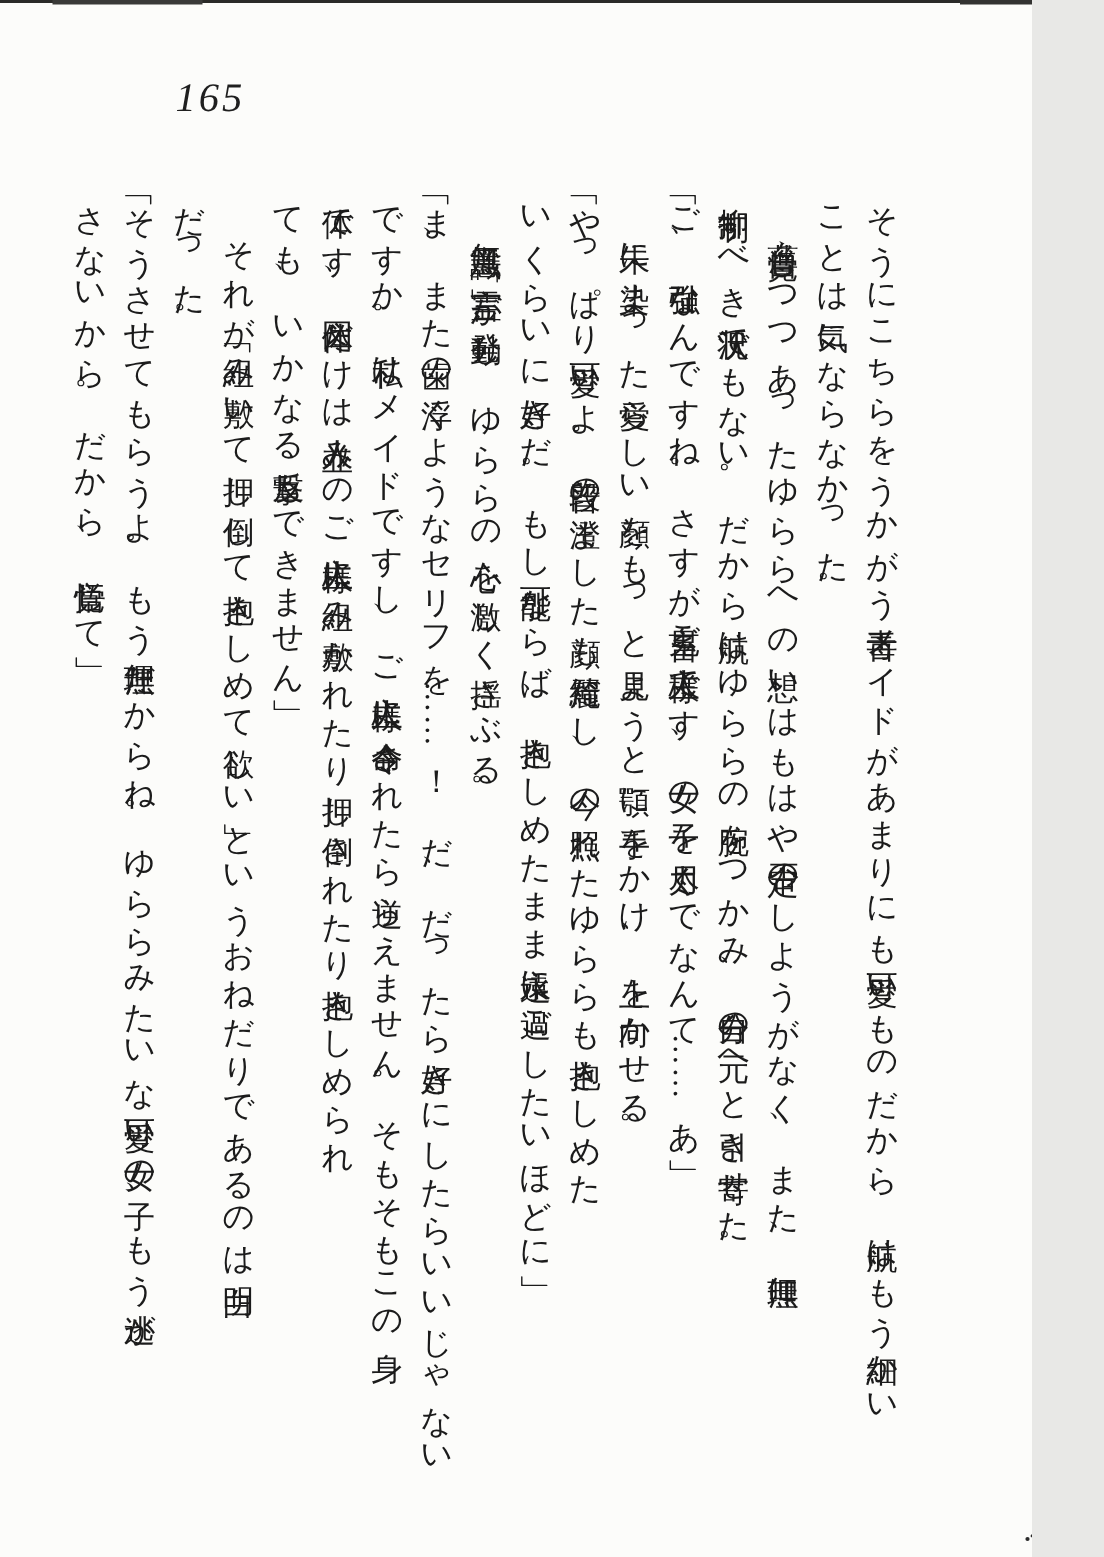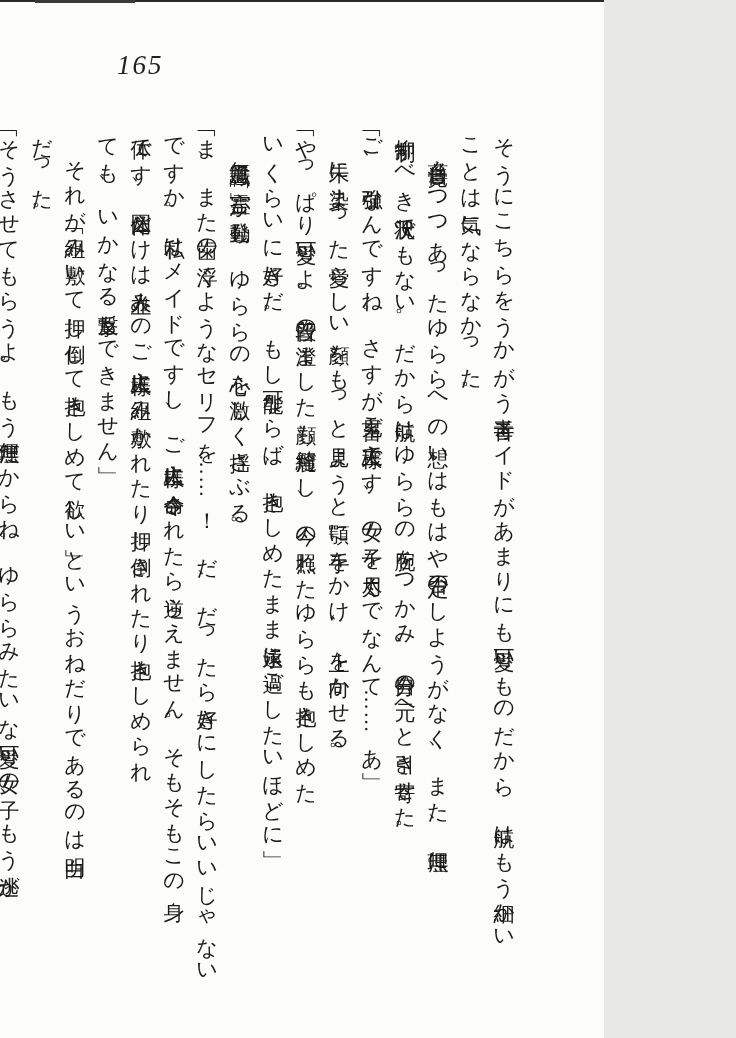--- a/index.html
+++ b/index.html
@@ -2,21 +2,21 @@
 <html><head>
 <meta charset="utf-8">
 <style>
   html, body {
     margin: 0;
     padding: 0;
     background: #e8e8e6;
   }
   .page {
     position: relative;
-    width: 604px;
+    width: 688px;
     height: 1038px;
     background: #fcfcfa;
     overflow: hidden;
     font-family: "Liberation Serif", "DejaVu Serif", serif;
   }
   
   .edge-top {
     position: absolute;
     top: 0; left: 0;
     width: 736px; height: 2px;

